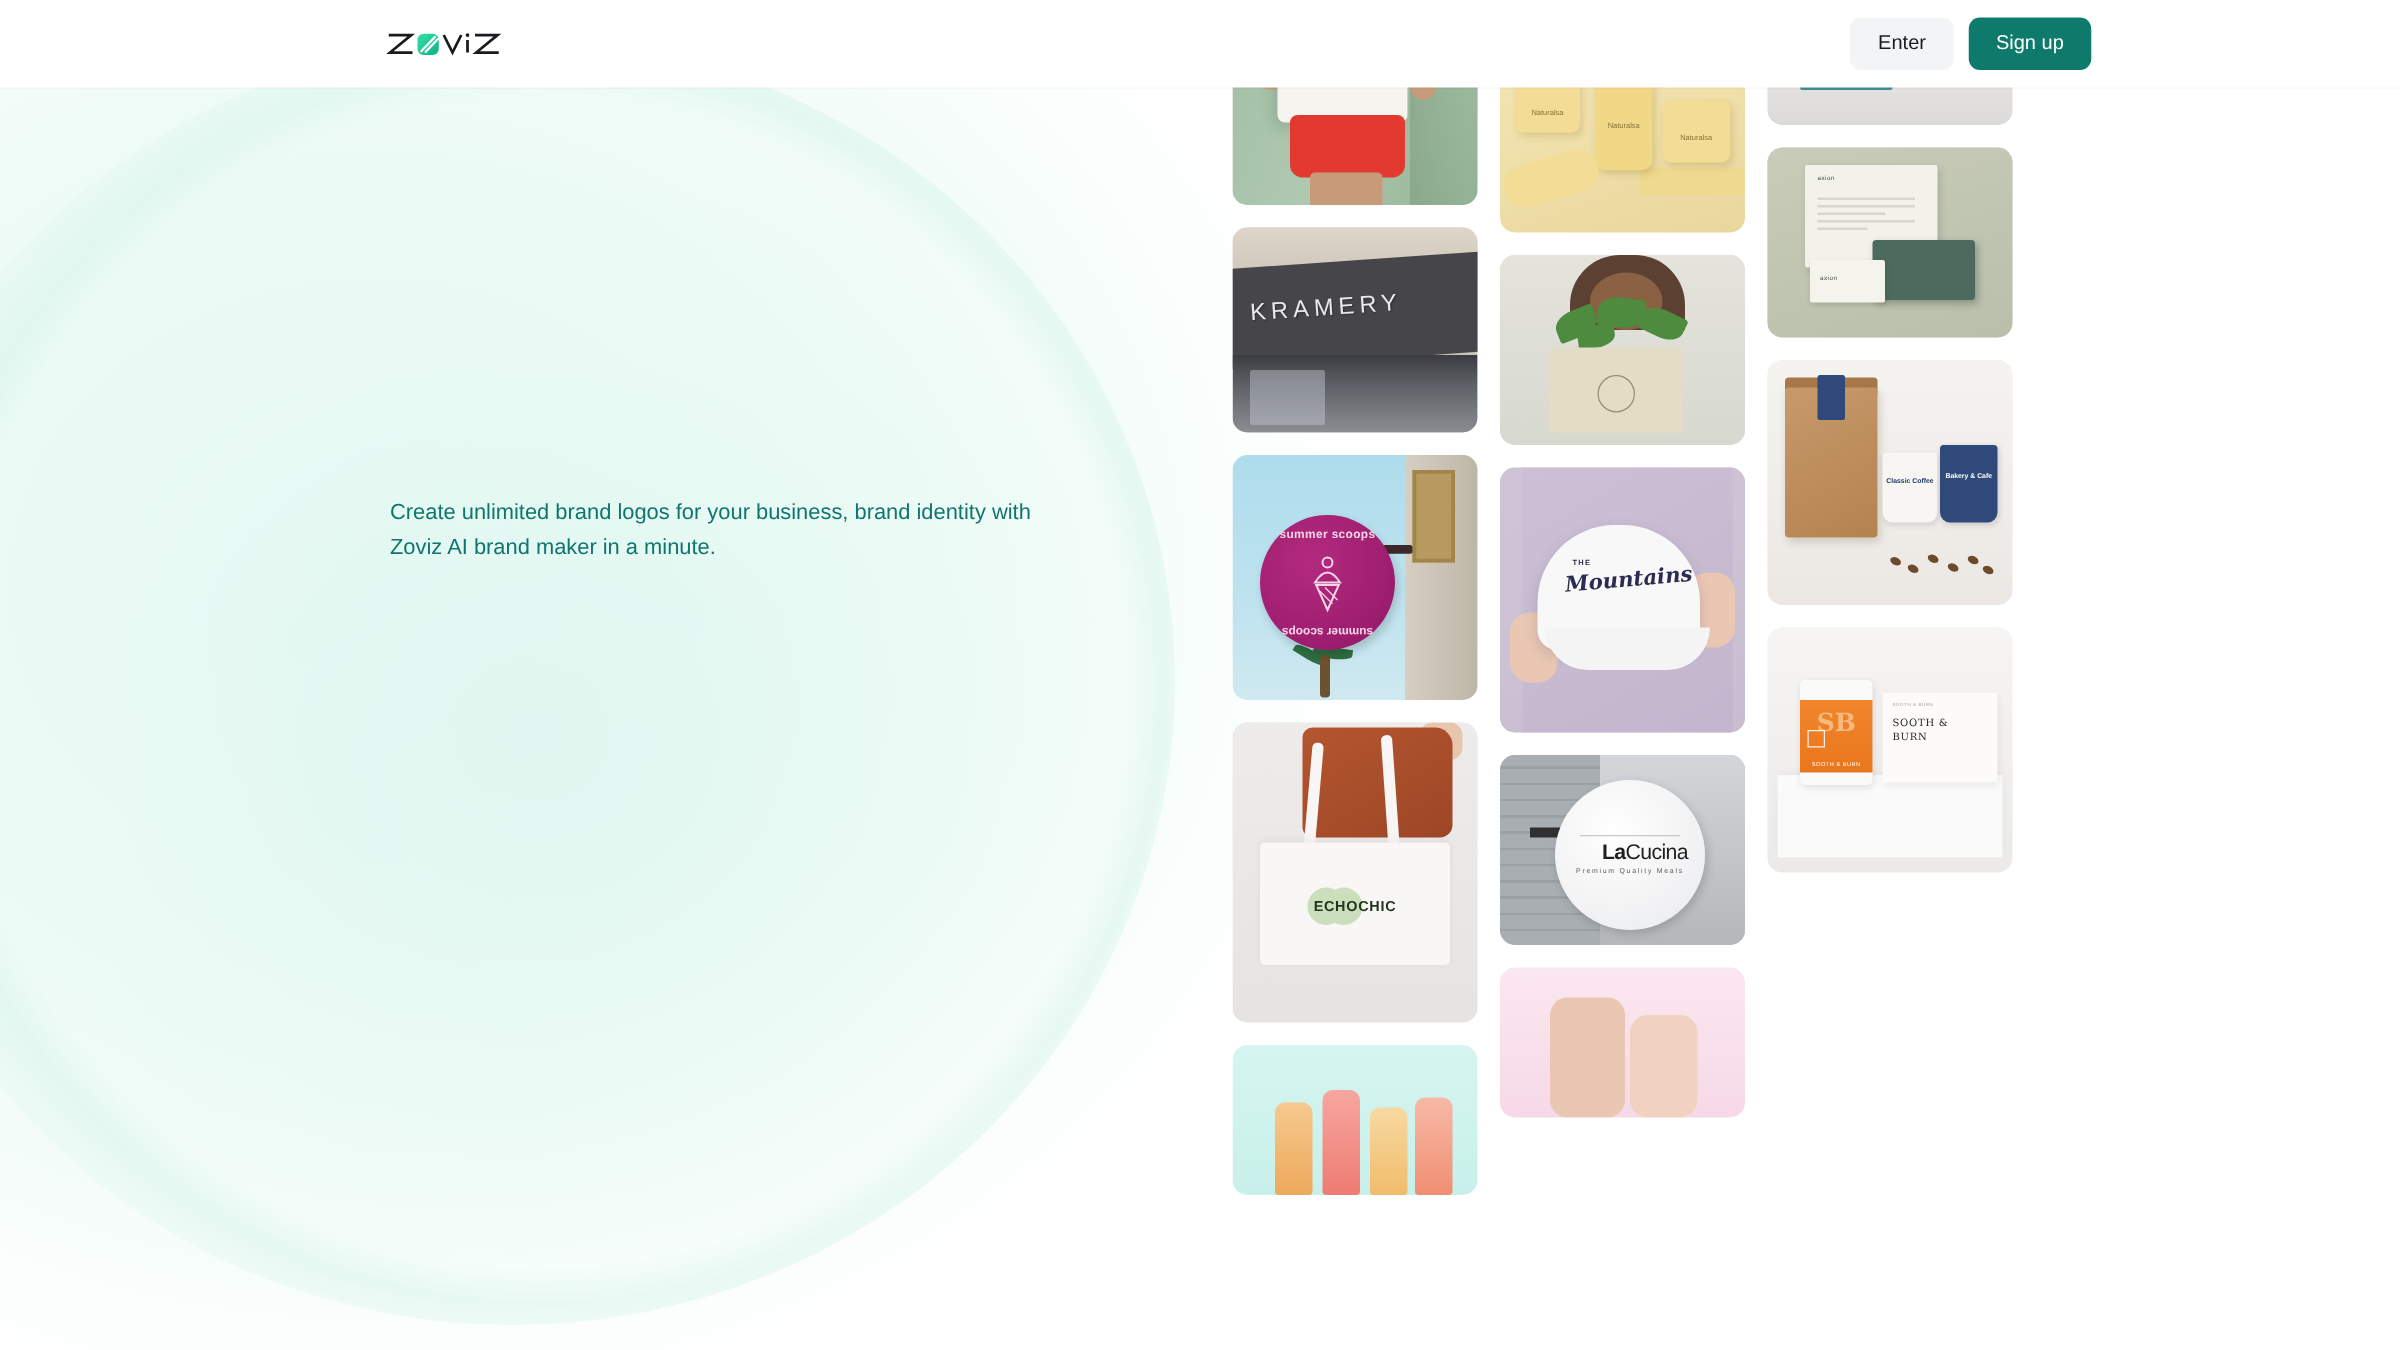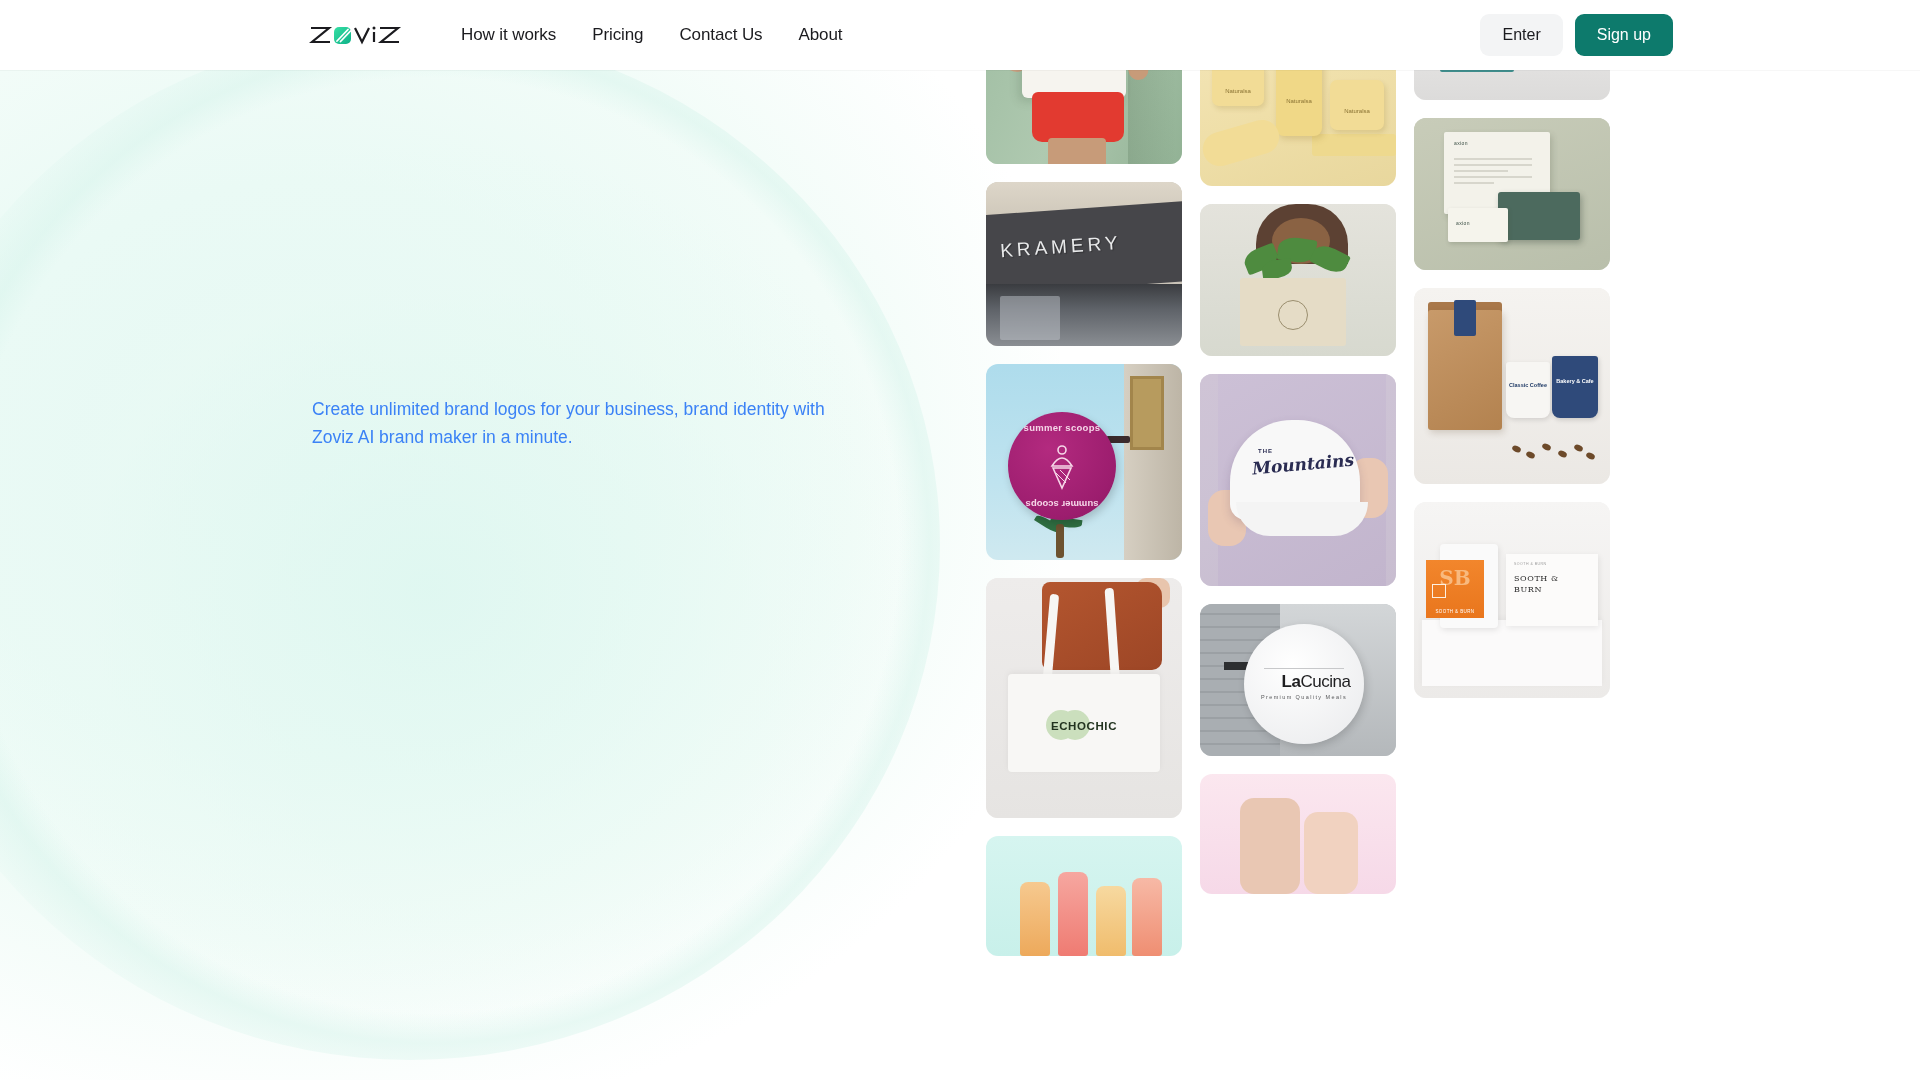--- a/index.html
+++ b/index.html
@@ -77,21 +77,21 @@
     position: absolute; left: 312px; top: 395px; width: 560px;
     z-index: 20;
   }
   .hero h1 {
     font-size: 56px; line-height: 1.12; font-weight: 800;
     color: #1c1b2b; letter-spacing: -1.4px;
     margin: 0 0 34px 0;
     max-width: 540px;
   }
   .hero p {
-    font-size: 17.5px; line-height: 1.62; color: #3b82f6;
+    font-size: 17.5px; line-height: 1.62; color: #0f766e;
     max-width: 538px; margin: 0 0 30px 0;
   }
 
   .cta-wrap {
     display: flex; align-items: center;
     width: 538px; height: 58px;
     background: #ffffff;
     border: 1px solid #e3e6e8;
     border-radius: 11px;
     box-shadow: 0 2px 10px rgba(16,40,35,0.05);
@@ -269,21 +269,21 @@
   .cc-cupB { position:absolute; left:138px; top:68px; width:46px; height:62px; background:#2f4a7a; border-radius:3px 3px 8px 8px; box-shadow:1px 2px 5px rgba(0,0,0,.15);}
   .cc-lbl { position:absolute; font-size:5.5px; text-align:center; width:100%; }
   .cc-beans { position:absolute; left:96px; bottom:22px; width:90px; height:20px; }
   .cc-beans i { position:absolute; width:9px; height:6px; background:#6d4a2a; border-radius:50%; transform:rotate(25deg); }
 
   
   .c-sooth { height: 196px; background: #f4f3f2; }
   .sb-bg { position:absolute; inset:0; background: linear-gradient(180deg,#f6f5f4 0%,#eceae8 100%); }
   .sb-plinth { position:absolute; left:8px; top:118px; width:180px; height:66px; background:#fbfafa; box-shadow:0 -2px 6px rgba(0,0,0,.04); }
   .sb-jar { position:absolute; left:26px; top:42px; width:58px; height:84px; background:#fafafa; border-radius:4px; box-shadow:1px 2px 6px rgba(0,0,0,.1); }
-  .sb-label { position:absolute; left:12px; top:58px; width:58px; height:58px; background: linear-gradient(180deg,#f2862c,#e9761d); }
+  .sb-label { position:absolute; left:26px; top:58px; width:58px; height:58px; background: linear-gradient(180deg,#f2862c,#e9761d); }
   .sb-sb { position:absolute; left:0; top:6px; width:58px; text-align:center; font-size:20px; color:#f8b97e; font-family:"DejaVu Serif",serif; font-weight:700; }
   .sb-mark { position:absolute; left:6px; top:24px; width:14px; height:14px; border:1px solid #fdf0e2; }
   .sb-jtxt { position:absolute; left:0; bottom:4px; width:58px; text-align:center; font-size:4.5px; color:#fff; letter-spacing:.4px; }
   .sb-card { position:absolute; left:92px; top:52px; width:92px; height:72px; background:#fcfbfa; box-shadow:1px 2px 6px rgba(0,0,0,.08); }
   .sb-ctxt { position:absolute; left:100px; top:72px; width:58px; font-size:8px; line-height:1.35;
      color:#2a2a2a; font-family:"DejaVu Serif",serif; letter-spacing:.6px; }
   .sb-tiny { position:absolute; left:100px; top:60px; font-size:3.5px; color:#9a9a9a; letter-spacing:.5px; }
 
   
   .c-shirt { height: 160px; background: #e6e0d6; }
@@ -325,26 +325,20 @@
 
         <path d="M46 8 L53 22 L60 8" fill="none" stroke="#1b1b1f" stroke-width="2.2"></path>
 
         <path d="M65 12 V22" fill="none" stroke="#1b1b1f" stroke-width="2.2"></path>
         <circle cx="65" cy="8" r="1.5" fill="#1b1b1f"></circle>
 
         <path d="M71 8 H89 L72 22 H90" fill="none" stroke="#1b1b1f" stroke-width="2.2"></path>
       </svg>
     </div>
 
-    <div class="nav">
-      <div class="nav-item">How it works</div>
-      <div class="nav-item">Pricing</div>
-      <div class="nav-item">Contact Us</div>
-      <div class="nav-item">About</div>
-    </div>
 
     <div class="header-actions">
       <button class="btn-login">Enter</button>
       <button class="btn-signup">Sign up</button>
     </div>
   </div>
 
   <div class="hero">
     <p>Create unlimited brand logos for your business, brand identity with Zoviz AI brand maker in a minute.</p>
 

